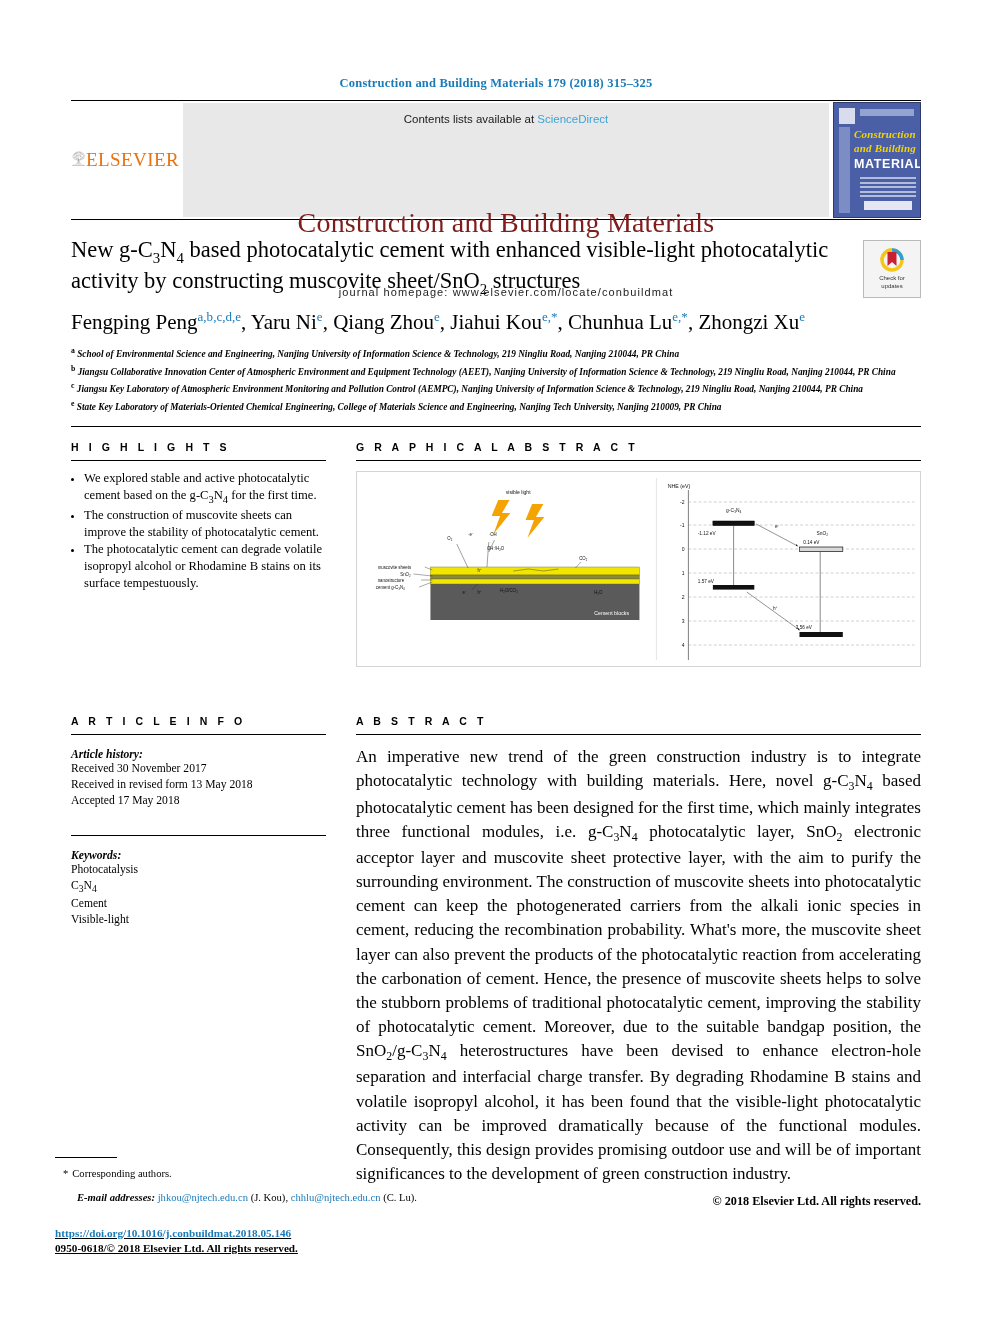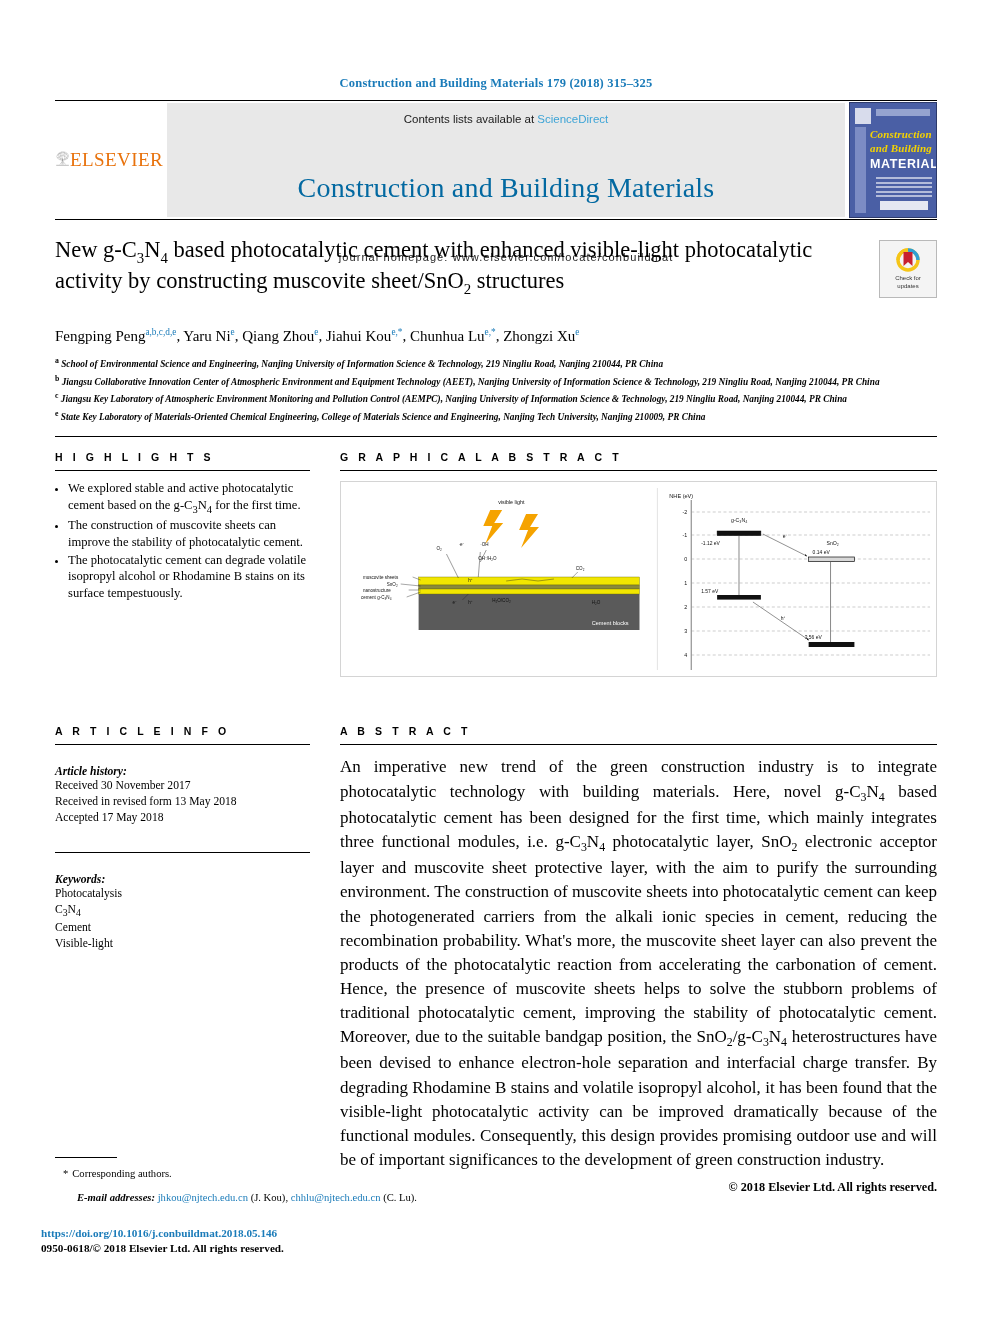--- a/index.html
+++ b/index.html
@@ -6,21 +6,21 @@
   html, body { margin: 0; padding: 0; }
   body {
     width: 992px;
     height: 1323px;
     background: #ffffff;
     font-family: "Liberation Serif", serif;
     color: #000;
     position: relative;
     overflow: hidden;
   }
-  .page { position: relative; width: 992px; height: 1279px; padding: 0 55px; }
+  .page { position: relative; width: 992px; height: 1279px; padding: 0 71px; }
 
   
   .runhead {
     text-align: center;
     color: #1a7bb9;
     font-family: "Liberation Serif", serif;
     font-weight: bold;
     font-size: 12.5px;
     letter-spacing: .2px;
     padding-top: 76px;
@@ -43,21 +43,21 @@
   .masthead-mid {
     flex: 1 1 auto; background: #e8e8e8; margin: 2px 4px 2px 4px;
     display: flex; flex-direction: column; align-items: center; justify-content: space-between;
     padding: 10px 0 10px 0;
     gap: 47px;
   }
   .contents-line { font-family: "Liberation Sans", sans-serif; font-size: 11.5px; color: #1a1a1a; }
   .contents-line a { color: #3da4d6; text-decoration: none; }
   .journal-name {
     font-family: "Liberation Serif", serif;
-    font-size: 28px; color: #0369a1; letter-spacing: .2px;
+    font-size: 28px; color: #7f1d1d; letter-spacing: .2px; margin-top: 35px;
   }
   .homepage {
     font-family: "Liberation Sans", sans-serif; font-size: 11px; color: #222;
     letter-spacing: 1.1px;
   }
   .cover-thumb {
     width: 88px; flex: 0 0 88px; height: 116px; align-self: center;
     background: #4a5fa5; border: 1px solid #2d3a6b;
     position: relative; overflow: hidden;
   }
@@ -92,22 +92,22 @@
   .crossmark {
     flex: 0 0 58px; width: 58px; height: 58px; margin-top: 4px;
     border: 1px solid #b9b9b9; background: #f4f4f4;
     display: flex; flex-direction: column; align-items: center; justify-content: center;
   }
   .cm-label {
     font-family: "Liberation Sans", sans-serif; font-size: 6px; color: #333;
     line-height: 1.25; text-align: center; margin-top: 1px;
   }
   .authors {
-    font-family: "Liberation Serif", serif; font-size: 15px;
-    margin-top: 27px; line-height: 1.3; color:#000;
+    font-family: "Liberation Serif", serif; font-size: 21px;
+    margin-top: 10px; line-height: 1.3; color:#000;
   }
   .authors sup { color: #1a7bb9; font-size: 62%; }
   .affils { margin-top: 9px; }
   .affils p {
     font-family: "Liberation Serif", serif; font-style: italic; font-weight: bold;
     font-size: 9.3px; line-height: 1.45; margin: 0 0 1px 0; color:#000;
   }
   .affils sup { font-style: normal; }
   .rule-after-affil { border-top: 1.2px solid #000; margin-top: 12px; }
 
@@ -131,21 +131,21 @@
   
   .ga-box {
     margin-top: 10px; height: 196px; border: 1px solid #d4d4d4; background: #fff;
     position: relative; overflow: hidden;
   }
 
   
   .info-block { margin-top: 34px; }
   .info-sub {
     font-family: "Liberation Serif", serif; font-style: italic; font-weight: bold;
-    font-size: 11.6px; margin: 20px 0 0 0;
+    font-size: 11.6px; margin: 13px 0 0 0;
   }
   .info-line {
     font-family: "Liberation Serif", serif; font-size: 11.6px; line-height: 1.38; margin: 0;
   }
   .kw-rule { border-top: 1.1px solid #000; margin-top: 26px; }
 
   
   .abstract-body {
     margin-top: 10px;
     font-family: "Liberation Serif", serif; font-size: 17px;
@@ -156,21 +156,21 @@
 
   
   .footer { position: absolute; left: 55px; bottom: 66px; width: 560px; }
   .foot-rule { border-top: 1px solid #000; width: 62px; margin-bottom: 4px; }
   .foot-line {
     font-family: "Liberation Serif", serif; font-size: 10.6px; line-height: 1.45; margin: 8px;
   }
   .foot-line .star { margin-right: 4px; }
   .foot-line i { font-weight: bold; }
   .foot-line a { color: #1a7bb9; text-decoration: none; }
-  .doi-block { position: absolute; left: 41px; bottom: 22px; }
+  .doi-block { position: absolute; left: 55px; bottom: 22px; text-decoration: underline; }
   .doi-line {
     font-family: "Liberation Serif", serif; font-size: 11.2px; font-weight: bold;
     color: #1a7bb9; line-height: 1.4; margin: 0;
   }
   .issn-line {
     font-family: "Liberation Serif", serif; font-size: 11.2px; font-weight: bold;
     color: #000; line-height: 1.4; margin: 0;
   }
 </style>
 </head>

